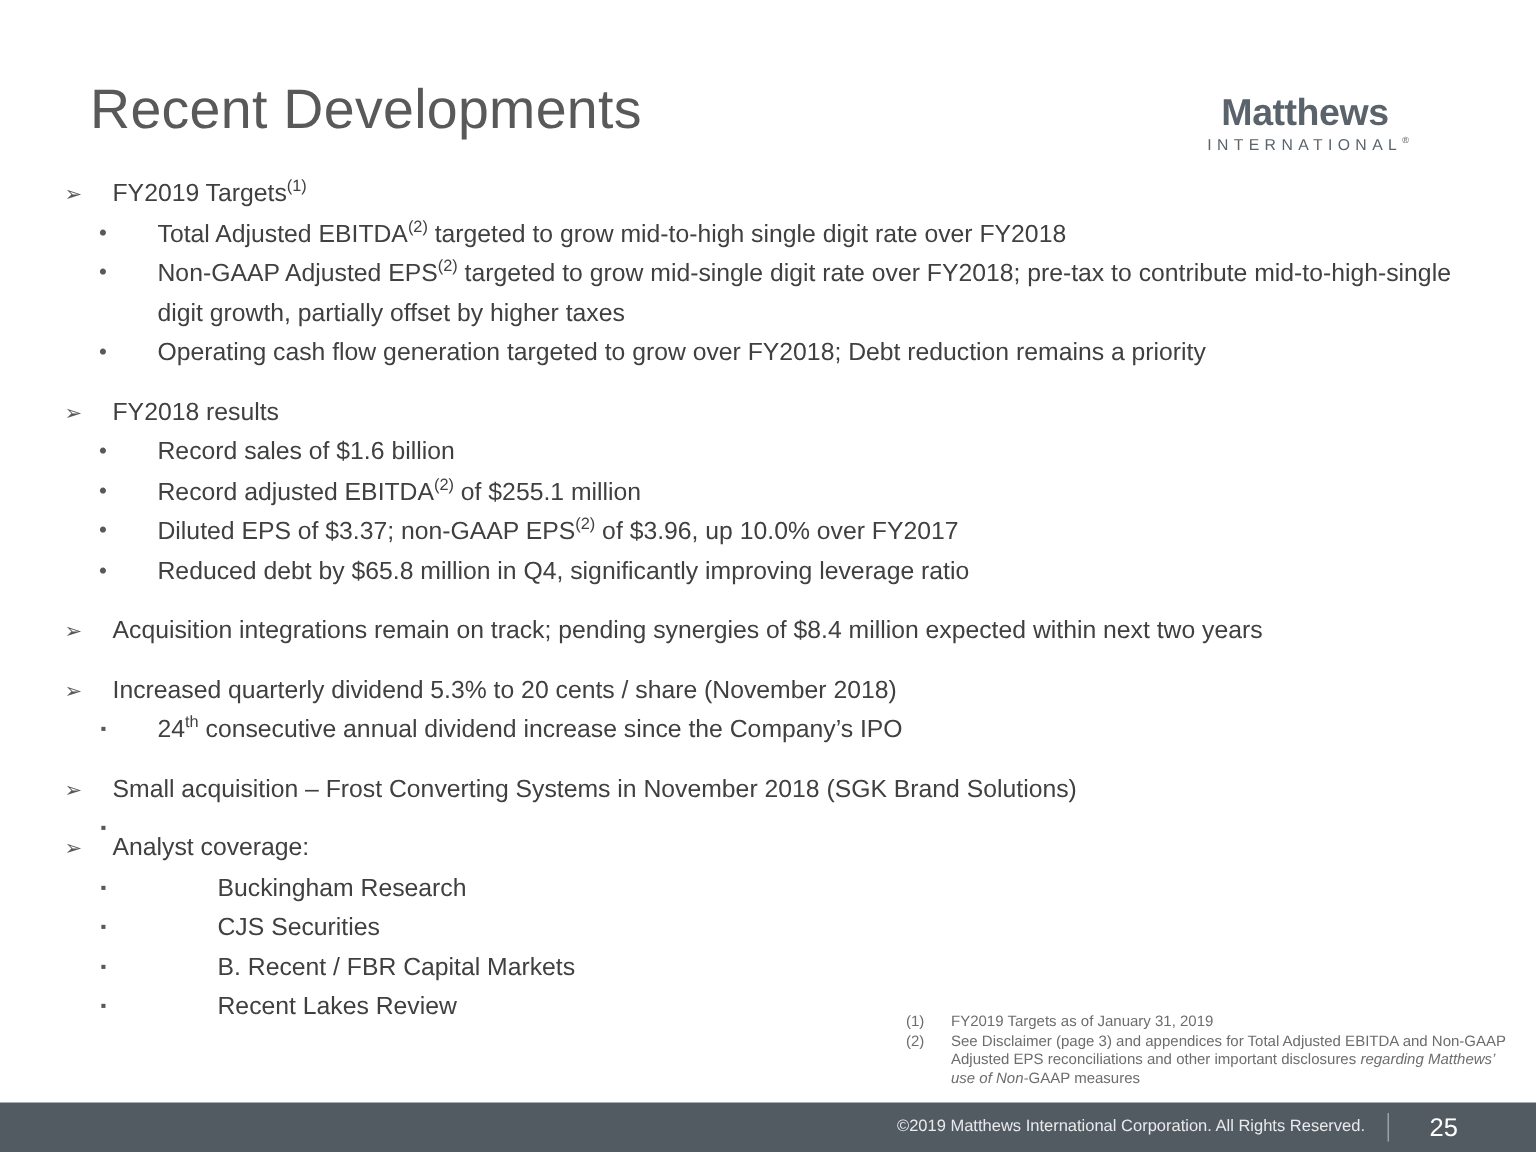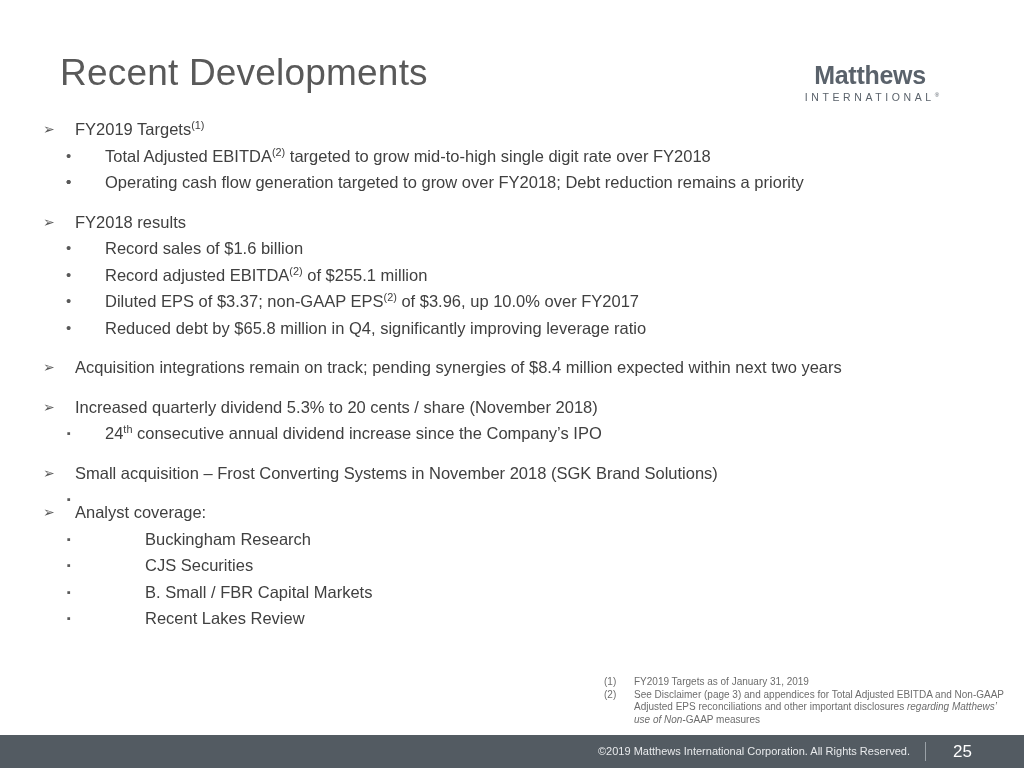--- a/index.html
+++ b/index.html
@@ -188,20 +188,21 @@
     <div class="row lvl1">
       <span class="bullet">➢</span>
       <span class="txt">FY2019 Targets<sup>(1)</sup></span>
     </div>
     <div class="row lvl2">
       <span class="bullet">•</span>
       <span class="txt">Total Adjusted EBITDA<sup>(2)</sup> targeted to grow mid-to-high single digit rate over FY2018</span>
     </div>
     <div class="row lvl2">
       <span class="bullet">•</span>
+      <span class="txt">Non-GAAP Adjusted EPS<sup>(2)</sup> targeted to grow mid-single digit rate over FY2018; pre-tax to contribute mid-to-high-single digit growth, partially offset by higher taxes</span>
     </div>
     <div class="row lvl2">
       <span class="bullet">•</span>
       <span class="txt">Operating cash flow generation targeted to grow over FY2018; Debt reduction remains a priority</span>
     </div>
     <div class="gap"></div>
     <div class="row lvl1">
       <span class="bullet">➢</span>
       <span class="txt">FY2018 results</span>
     </div>
@@ -251,21 +252,21 @@
     <div class="row lvl3s">
       <span class="bullet">▪</span>
       <span class="txt">Buckingham Research</span>
     </div>
     <div class="row lvl3s">
       <span class="bullet">▪</span>
       <span class="txt">CJS Securities</span>
     </div>
     <div class="row lvl3s">
       <span class="bullet">▪</span>
-      <span class="txt">B. Small / FBR Capital Markets</span>
+      <span class="txt">B. Recent / FBR Capital Markets</span>
     </div>
     <div class="row lvl3s">
       <span class="bullet">▪</span>
       <span class="txt">Recent Lakes Review</span>
     </div>
   </div>
 
 <div id="footnotes">
     <div class="fn"><span class="fn-mark">(1)</span><span>FY2019 Targets as of January 31, 2019</span></div>
     <div class="fn"><span class="fn-mark">(2)</span><span>See Disclaimer (page 3) and appendices for Total Adjusted EBITDA and Non-GAAP Adjusted EPS reconciliations and other important disclosures <em class="fn-ital">regarding Matthews’ use of Non-</em>GAAP measures</span></div>

